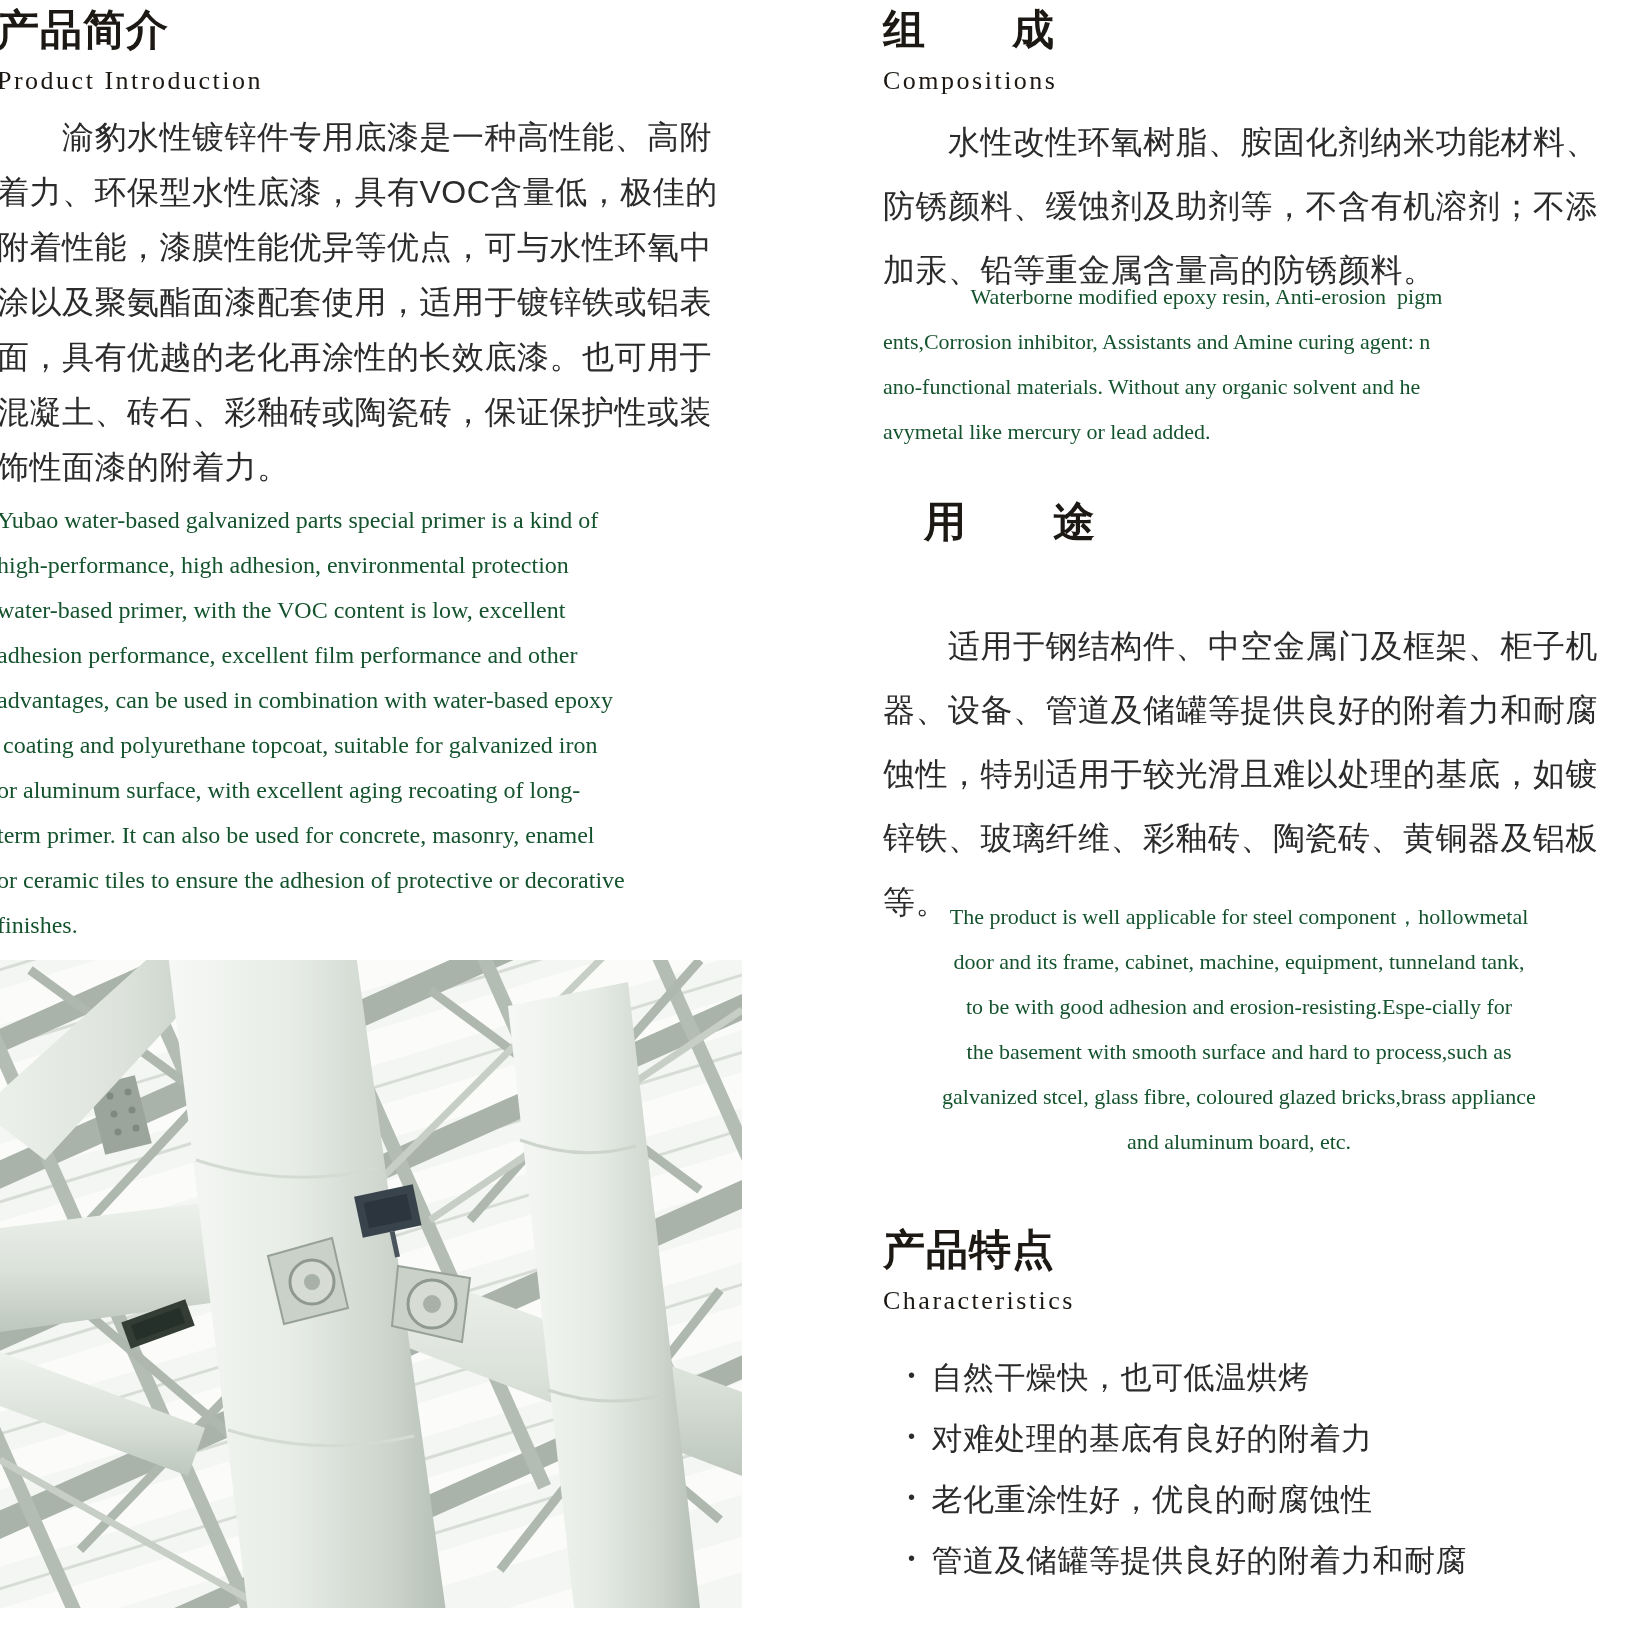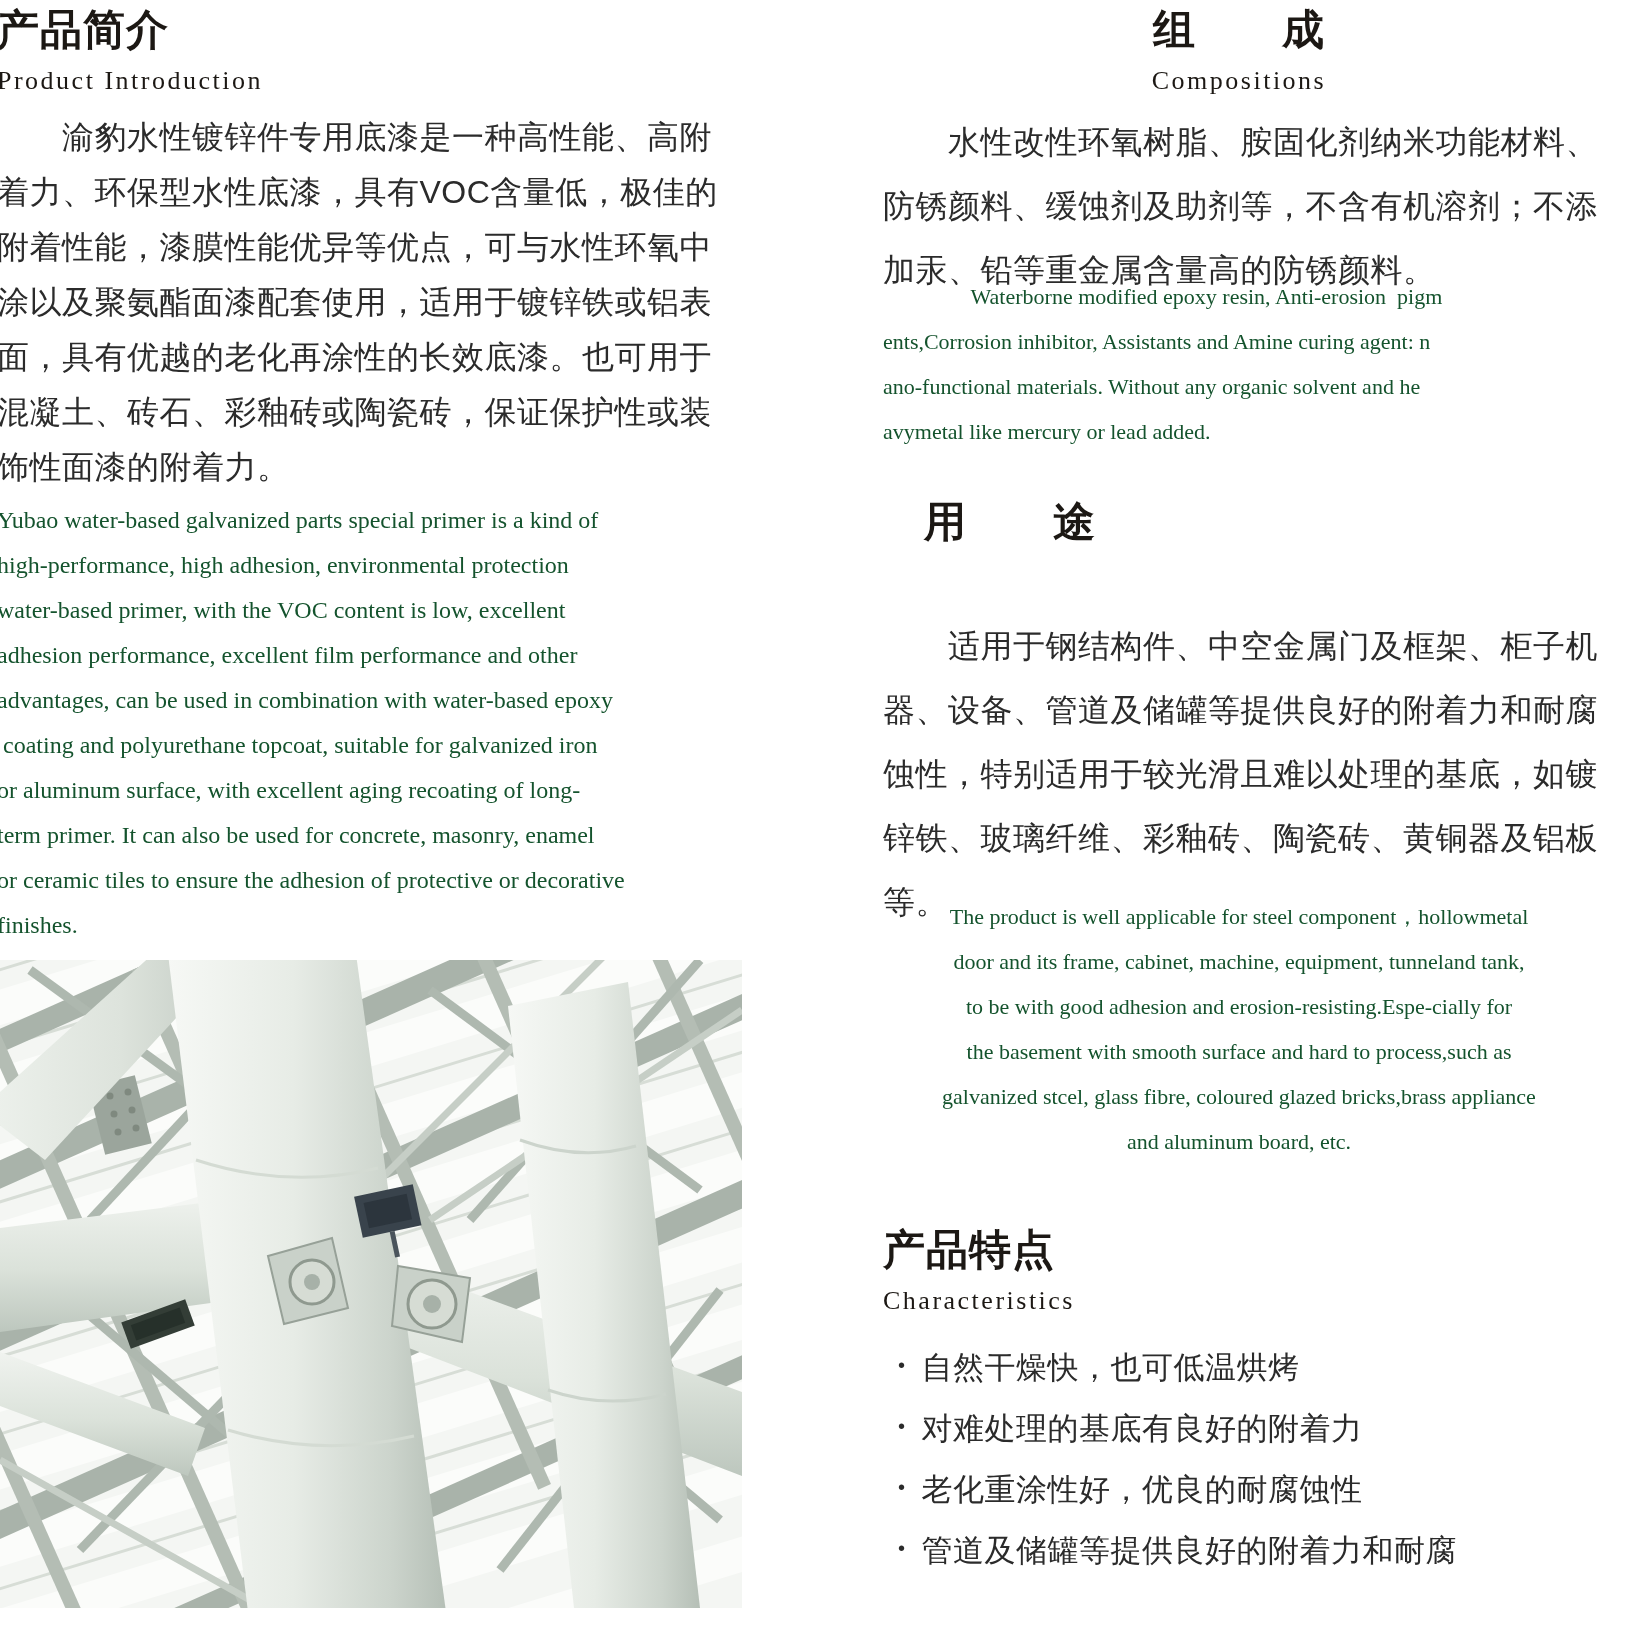--- a/index.html
+++ b/index.html
@@ -22,21 +22,21 @@
     font-size:32px;line-height:55px;letter-spacing:0.5px;
     color:#2b2b2b;white-space:pre;font-weight:400;
   }
   .p-zh.tight{line-height:64px;}
   .p-en{
     font-family:"Liberation Serif",serif;font-size:24px;line-height:45px;
     color:#14532d;white-space:pre;
   }
   .p-en.small{font-size:22px;}
   
-  .bullets{margin:4px;padding:0;list-style:none;}
+  .bullets{margin:14px;padding:0;list-style:none;}
   .bullets li{
     font-size:31px;line-height:58px;color:#2b2b2b;letter-spacing:0.5px;white-space:pre;
   }
   .bullets li .dot{
     display:inline-block;font-size:20px;vertical-align:6px;margin:0 16px 0 4px;color:#2b2b2b;
   }
   .bullets li.en{font-family:"Liberation Serif",serif;font-size:24px;}
   .photo-frame{overflow:hidden;}
   .photo-frame svg{display:block;width:100%;height:100%;}
 </style>
@@ -209,21 +209,21 @@
       </g>
 
       <g transform="translate(158,364) rotate(-20)">
         <rect x="-34" y="-14" width="68" height="28" fill="#333d36"></rect>
         <rect x="-26" y="-8" width="52" height="16" fill="#26302a"></rect>
       </g>
     </g>
   </svg>
 </div>
 
-<div class="abs" style="left:883px;top:6px;width:712px;text-align:center;">
+<div class="abs" style="left:883px;top:6px;width:712px;">
   <div class="h-zh">组　　成</div>
   <div class="h-en" style="margin-top:10px;">Compositions</div>
 </div>
 
 <div class="abs p-zh tight" style="left:883px;top:110px;width:712px;">　　水性改性环氧树脂、胺固化剂纳米功能材料、
 防锈颜料、缓蚀剂及助剂等，不含有机溶剂；不添
 加汞、铅等重金属含量高的防锈颜料。</div>
 
 <div class="abs p-en small" style="left:883px;top:274px;width:712px;">                Waterborne modified epoxy resin, Anti-erosion  pigm
 ents,Corrosion inhibitor, Assistants and Amine curing agent: n

